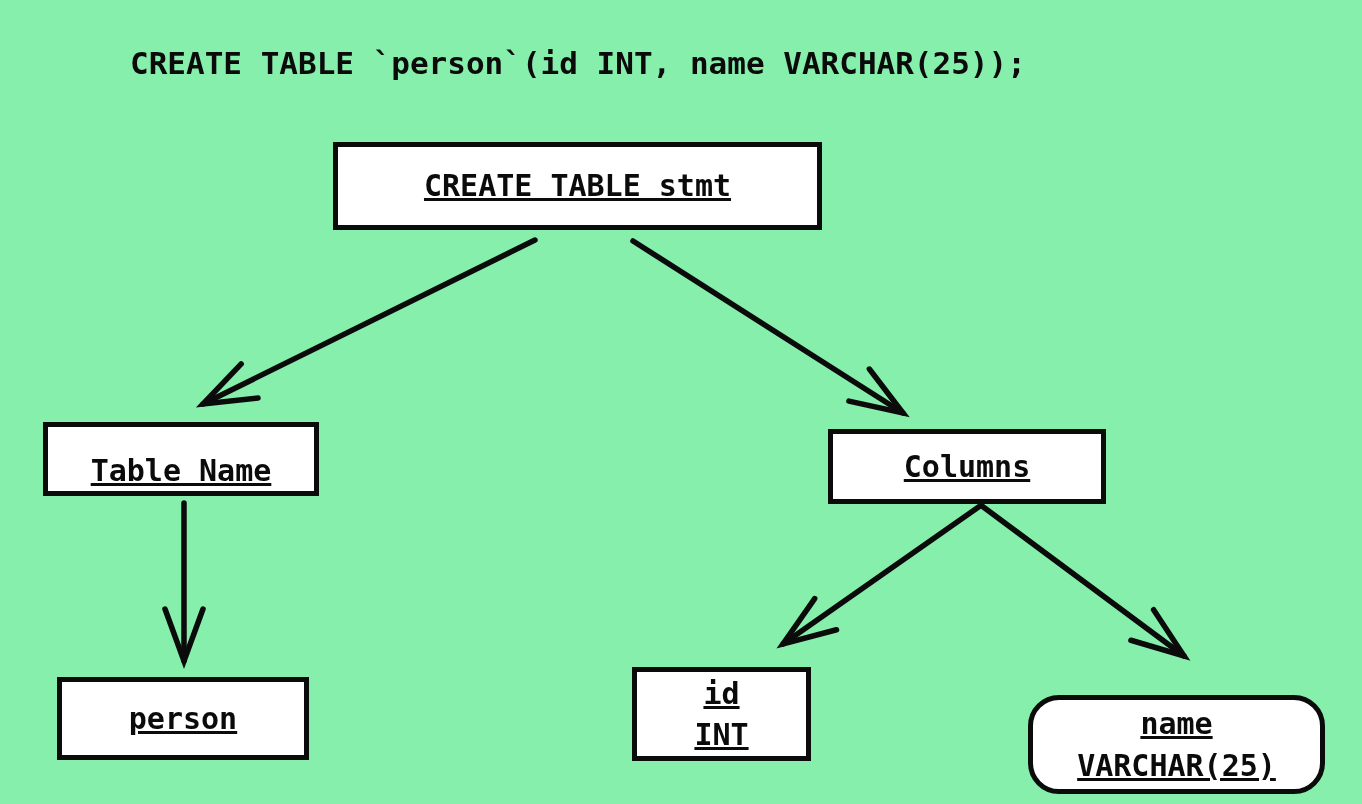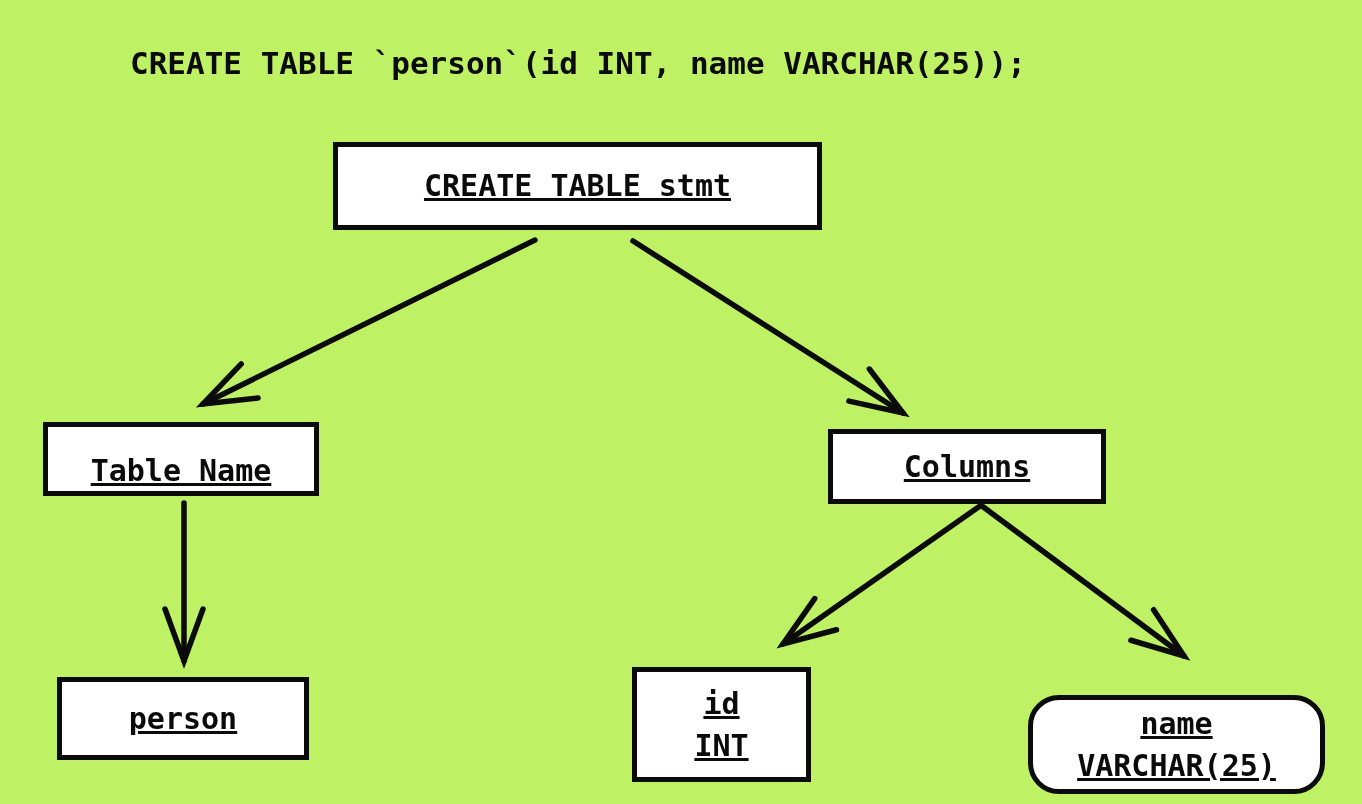--- a/index.html
+++ b/index.html
@@ -4,21 +4,21 @@
 <style>
   html, body {
     margin: 0;
     padding: 0;
     background: #ffffff;
   }
   .stage {
     position: relative;
     width: 1362px;
     height: 804px;
-    background: #bef264;
+    background: #86efac;
     overflow: hidden;
     font-family: "DejaVu Sans Mono", "Liberation Mono", monospace;
     color: #0b0b0b;
   }
   .sql {
     position: absolute;
     left: 130px;
     top: 46px;
     font-size: 31px;
     font-weight: 700;
@@ -52,21 +52,21 @@
     line-height: 1.38;
     text-decoration: underline;
   }
   .node .label {
     white-space: pre-line;
   }
   #node-create-table-stmt { left: 333px; top: 142px;  width: 489px; height: 88px;  }
   #node-table-name        { left: 43px;  top: 422px;  width: 276px; height: 74px; align-items: flex-end;  }
   #node-person            { left: 57px;  top: 677px;  width: 252px; height: 83px;  }
   #node-columns           { left: 828px; top: 429px;  width: 278px; height: 75px;  }
-  #node-column-id         { left: 632px; top: 667px;  width: 179px; height: 115px; }
+  #node-column-id         { left: 632px; top: 667px;  width: 179px; height: 94px; }
   #node-column-name       { left: 1028px;top: 695px;  width: 297px; height: 99px; border-radius: 31px;  }
 </style>
 </head>
 <body>
 
 <div class="stage">
 
   <div class="sql">CREATE TABLE `person`(id INT, name VARCHAR(25));</div>
 
   <svg class="edges" viewBox="0 0 1362 804" aria-hidden="true">

